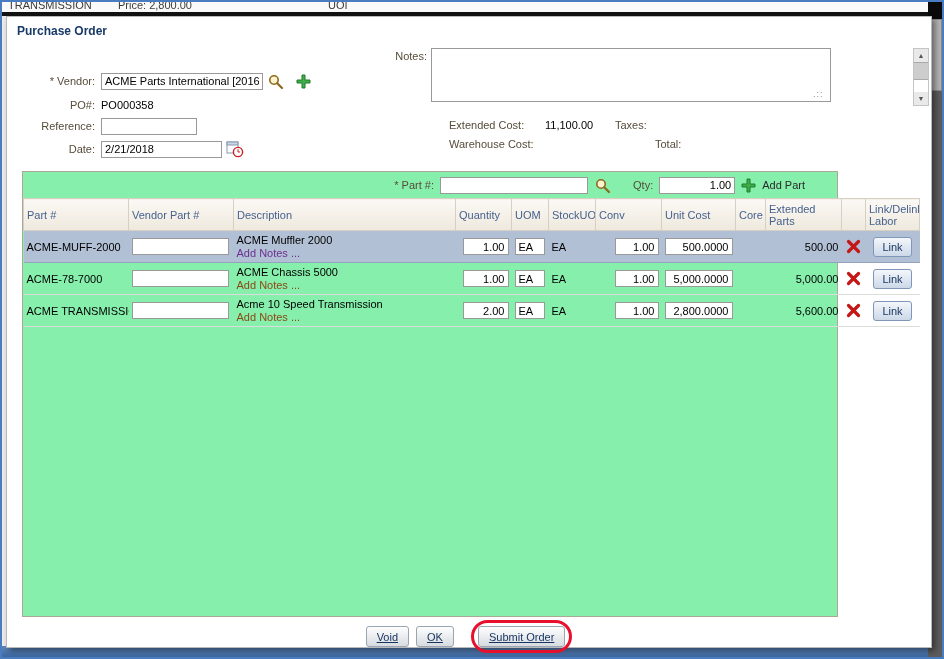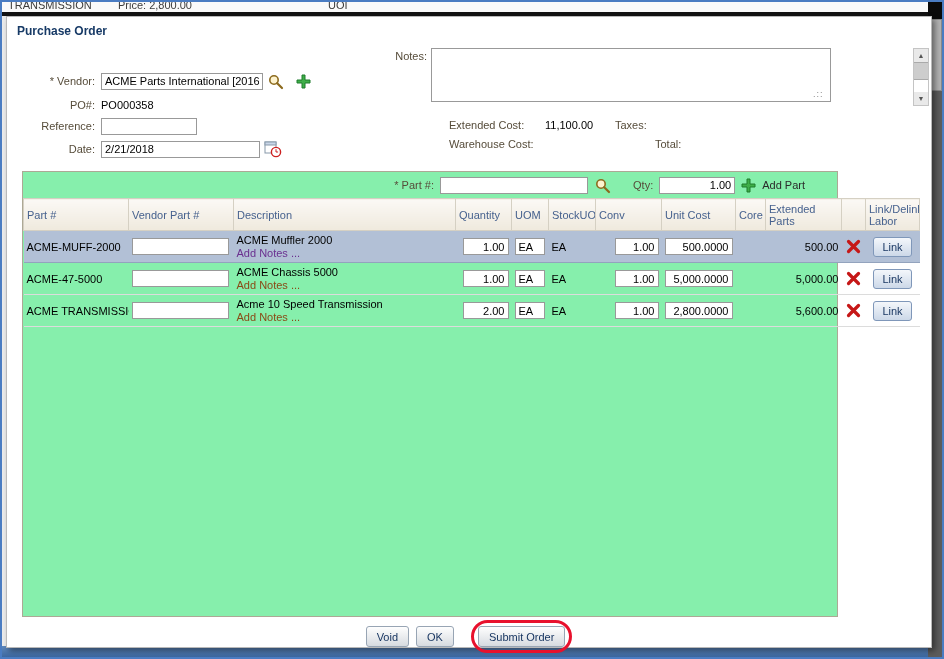--- a/index.html
+++ b/index.html
@@ -19,21 +19,21 @@
 
   
   .dialog { position:absolute; left:4px; top:14px; width:926px; height:632px; background:#fff;
             border:1px solid #b9b9b9; box-shadow:3px 3px 6px rgba(0,0,0,.45); }
   .dlg-title { position:absolute; left:10px; top:7px; font-weight:bold; color:#173a66; font-size:12px; }
 
   .frow { position:absolute; left:10px; display:flex; align-items:center; height:20px; white-space:nowrap; }
   .flabel { display:inline-block; width:78px; text-align:right; color:#564c3a; margin-right:6px; flex:none; }
   .fvalue { color:#000; }
   input.txt { height:17px; border:1px solid #999; font:11px "Liberation Sans",sans-serif; padding:0 3px; background:#fff; }
-  .w-vendor { width:162px; } .w-ref { width:96px; } .w-date { width:159px; }
+  .w-vendor { width:162px; } .w-ref { width:96px; } .w-date { width:121px; }
   .icon-gap { margin-left:4px; display:inline-block; vertical-align:middle; }
 
   .notes-label { position:absolute; left:360px; top:33px; width:60px; text-align:right; color:#564c3a; }
   .notes-ta { position:absolute; left:424px; top:31px; width:400px; height:54px; border:1px solid #999;
               resize:none; font:11px "Liberation Sans",sans-serif; padding:2px; }
   .grip { position:absolute; left:806px; top:72px; color:#888; font-size:9px; letter-spacing:1px; }
 
   .dlg-scroll { position:absolute; left:906px; top:31px; width:16px; height:58px; border:1px solid #c4c4c4; background:#fff; }
   .sb-btn { height:13px; text-align:center; font-size:7px; color:#555; line-height:13px; background:#e9e9e9; cursor:default; }
   .sb-thumb { height:18px; background:#cdcdcd; border-top:1px solid #aaa; border-bottom:1px solid #aaa; }
@@ -69,21 +69,21 @@
   .in-vendor { width:97px; } .in-qty { width:46px; text-align:right; }
   .in-uom { width:30px; } .in-conv { width:44px; text-align:right; } .in-cost { width:68px; text-align:right; }
   tr.selected { background:#b2c0d6; }
   tr.selected td { border-bottom:1px solid #93a3bd; border-top:1px solid #93a3bd; }
   .xicon { cursor:pointer; vertical-align:middle; }
   .link-btn { font:11px "Liberation Sans",sans-serif; color:#15335f; background:linear-gradient(#f4f7fb,#ccd8e8);
        border:1px solid #7f97b9; border-radius:3px; padding:1px 8px; height:20px; cursor:pointer; }
 
   .footer { position:absolute; left:0; right:0; top:603px; display:flex; justify-content:center; align-items:center; gap:7px; }
   .adf-btn { font:11px "Liberation Sans",sans-serif; color:#15335f; background:linear-gradient(#fefefe,#d7dbe0);
-       border:1px solid #98a5b4; border-radius:3px; height:21px; padding:0 10px; cursor:pointer; }
+       border:1px solid #98a5b4; border-radius:3px; height:21px; padding:0 10px; cursor:pointer;text-decoration:underline; }
   .annotation-oval { border:3px solid #e8112d; border-radius:17px; padding:3px 4px; display:inline-flex;
        align-items:center; margin-left:10px; }
 </style>
 </head>
 <body>
 
 <div class="screen">
 
   <div class="bg-topbar">
     <span class="bg-text" style="left:6px">TRANSMISSION</span>
@@ -213,21 +213,21 @@
             <td></td>
             <td class="c-ext">500.00</td>
             <td class="c-del">
               <svg class="xicon" width="15" height="15" viewBox="0 0 15 15">
                 <path d="M2.5 2.5 L12.5 12.5 M12.5 2.5 L2.5 12.5" stroke="#c61717" stroke-width="3.2" stroke-linecap="round"></path>
               </svg>
             </td>
             <td class="c-link"><button class="link-btn">Link</button></td>
           </tr>
           <tr>
-            <td class="c-part">ACME-47-5000</td>
+            <td class="c-part">ACME-78-7000</td>
             <td><input class="txt in-vendor" value="" style=""></td>
             <td>
               <div class="desc-name">ACME Chassis 5000</div>
               <a class="add-notes">Add Notes ...</a>
             </td>
             <td class="c-qty"><input class="txt in-qty" value="1.00" style=""></td>
             <td><input class="txt in-uom" value="EA" style=""></td>
             <td class="c-stock">EA</td>
             <td class="c-conv"><input class="txt in-conv" value="1.00" style=""></td>
             <td class="c-cost"><input class="txt in-cost" value="5,000.0000" style=""></td>

